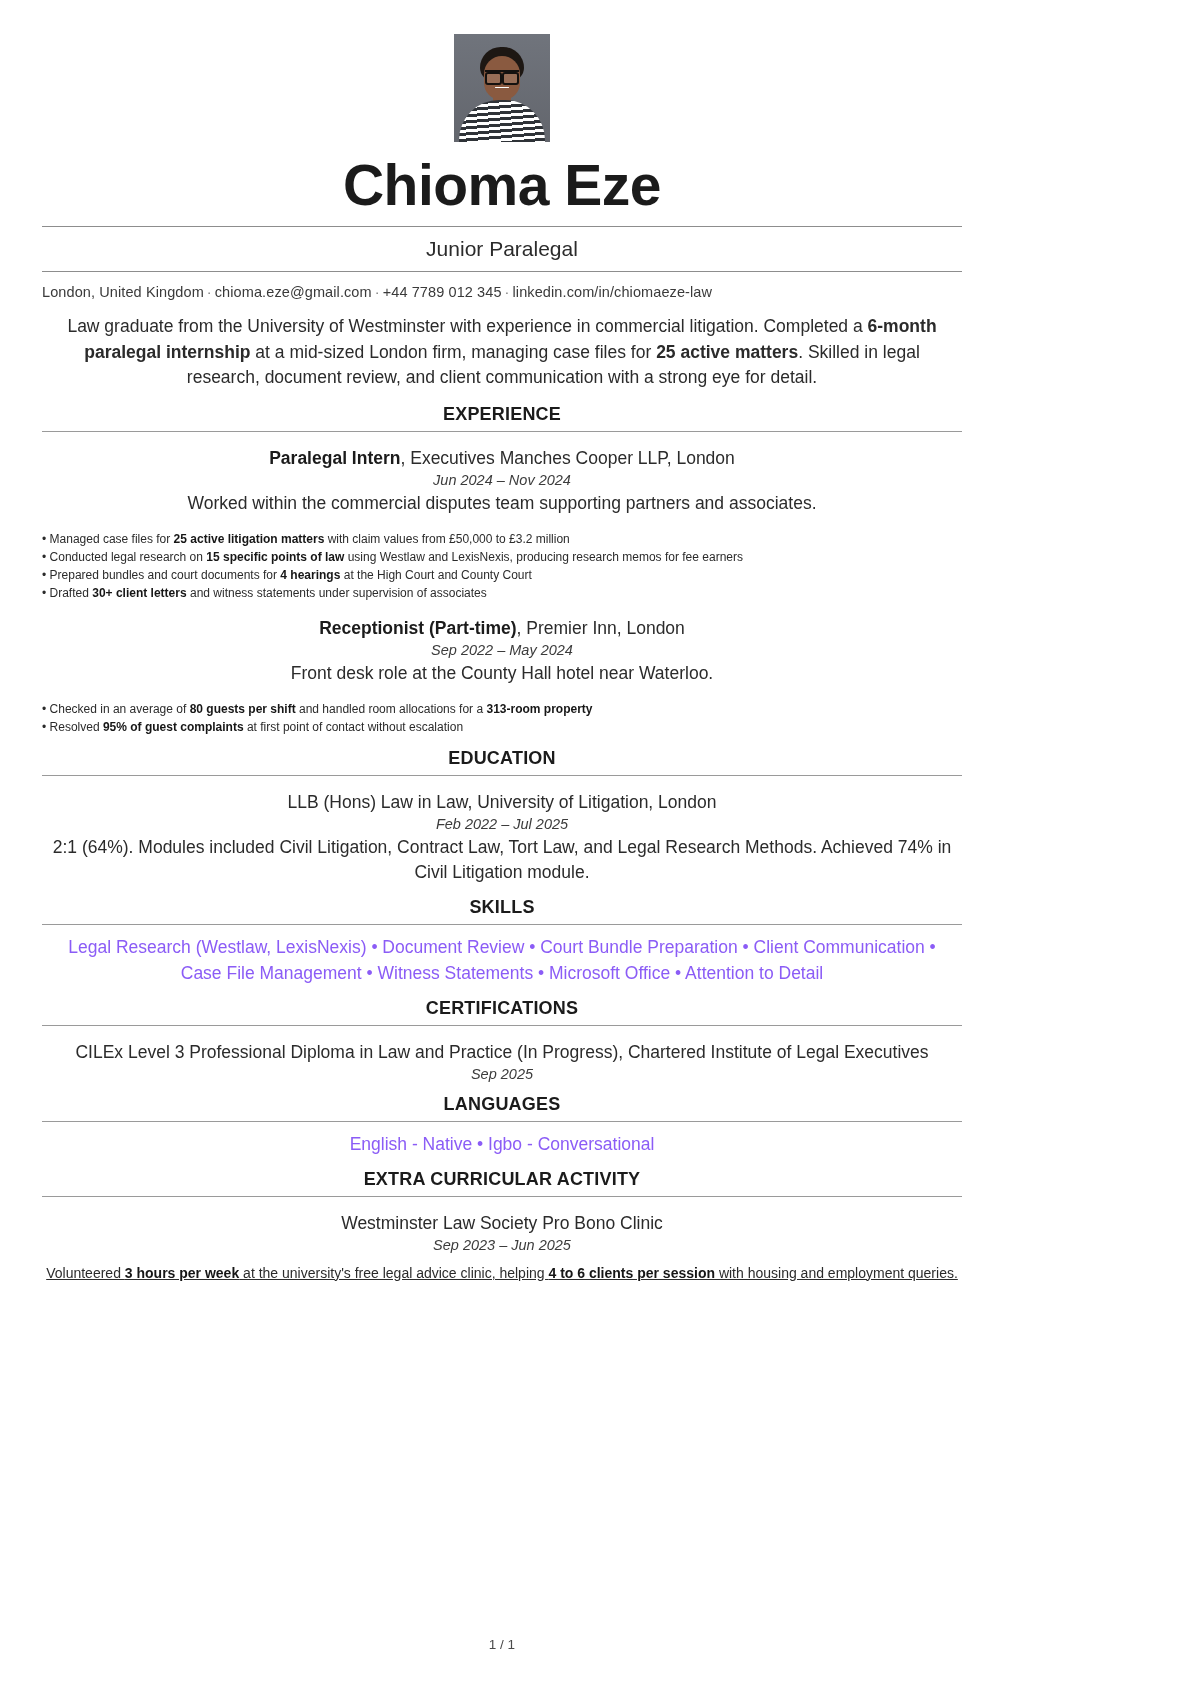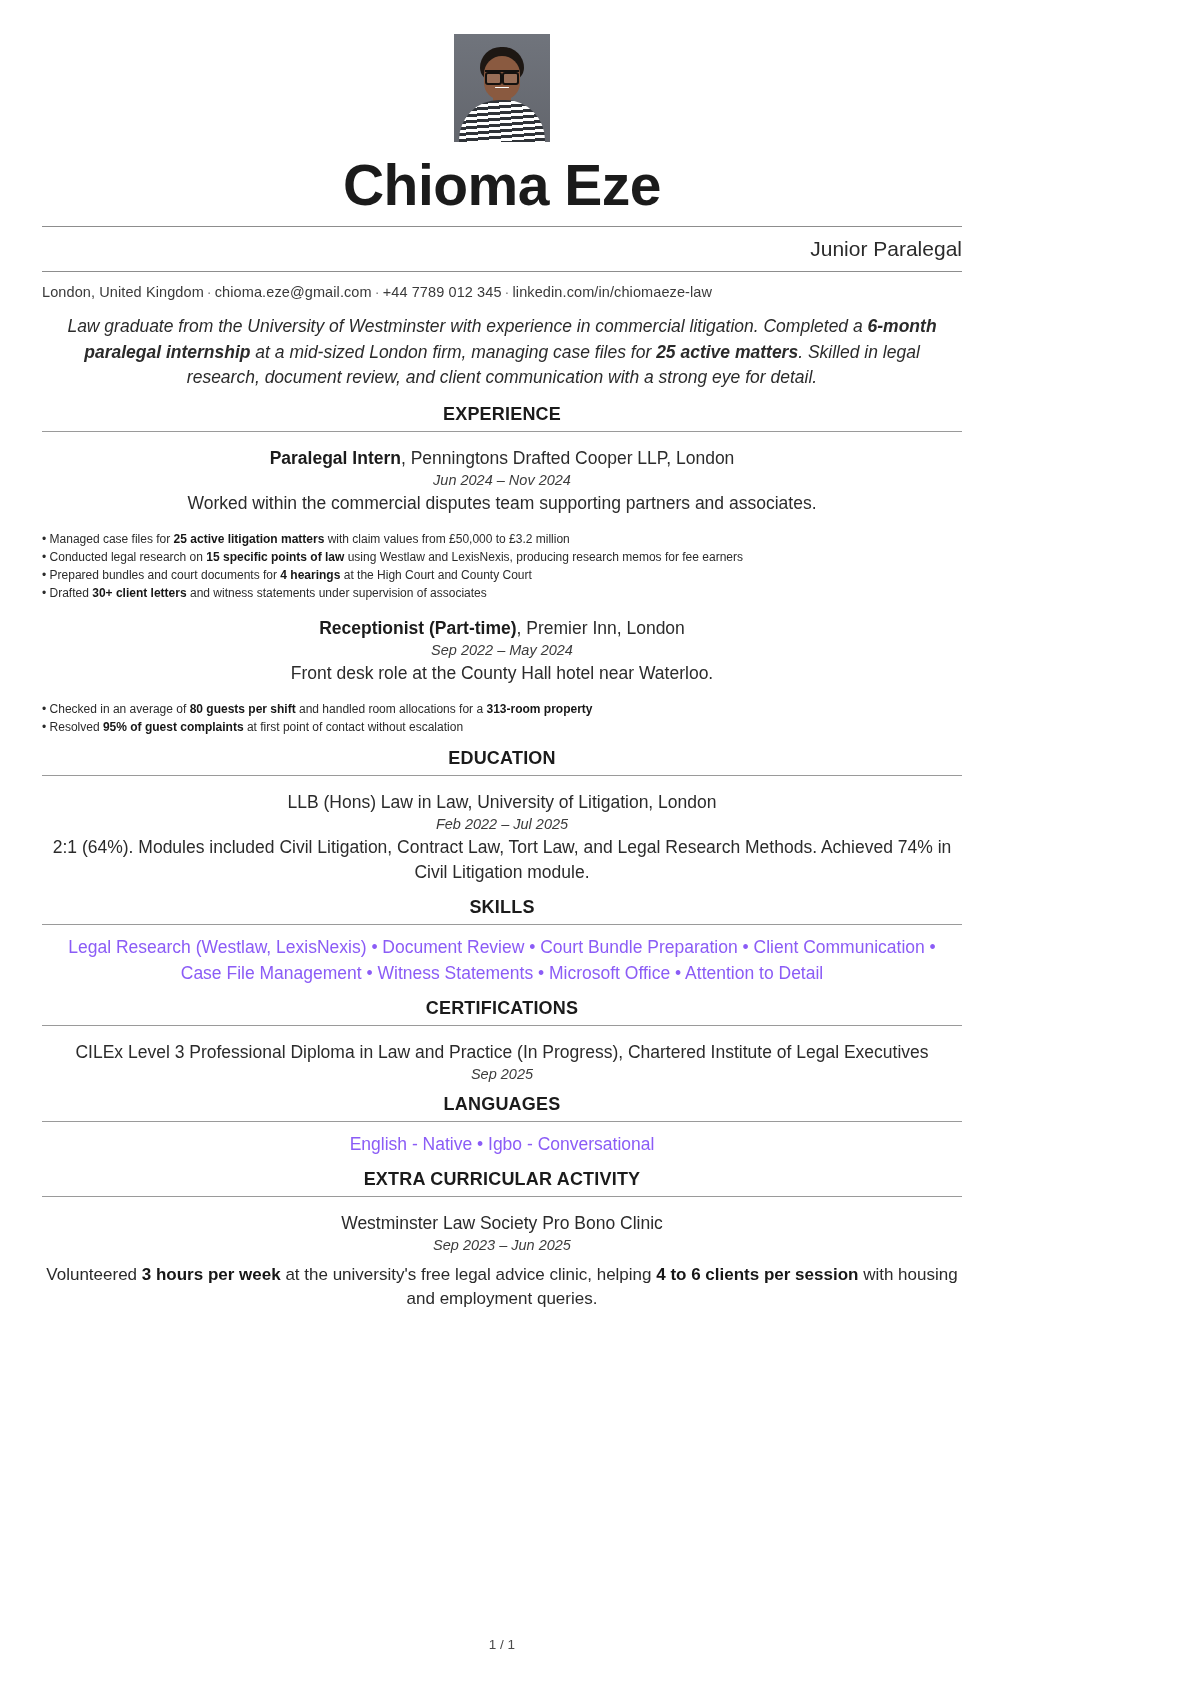--- a/index.html
+++ b/index.html
@@ -117,21 +117,21 @@
   .rule {
     height: 0;
     border-top: 1.4px solid #8d8d8d;
   }
   .rule-thin {
     height: 0;
     border-top: 1.1px solid #9a9a9a;
   }
 
   .headline {
-    text-align: right;
+    text-align: center;
     font-size: 21px;
     line-height: 1.5;
     color: #2b2b2b;
     padding: 6px 0 7px 0;
     font-weight: 400;
   }
 
   .contact {
     font-size: 14.5px;
     color: #3a3a3a;
@@ -142,21 +142,20 @@
     color: #7c7c7c;
     padding: 0 3px;
   }
 
   .summary {
     text-align: center;
     font-size: 17.5px;
     line-height: 1.45;
     color: #2b2b2b;
     padding: 10px 6px 2px 6px;
-    font-style: italic;
   }
 
   
   .section-title {
     text-align: center;
     font-size: 18px;
     font-weight: 700;
     letter-spacing: 0.2px;
     color: #1b1b1b;
     margin-top: 12px;
@@ -191,24 +190,25 @@
   .bullets { margin-top: 14px; }
   .bullet {
     font-size: 12px;
     line-height: 1.5;
     color: #2b2b2b;
   }
   .bullet b { font-weight: 700; color: #161616; }
 
   .body-line {
     text-align: center;
-    font-size: 17px;
+    font-size: 14px;
     line-height: 1.45;
     color: #2b2b2b;
     margin-top: 10px;
+    text-decoration: underline;
   }
   .body-line b { font-weight: 700; color: #161616; }
 
   .inline-list {
     text-align: center;
     font-size: 17.5px;
     line-height: 1.45;
     color: #8b5cf6;
     margin-top: 10px;
     padding: 0 4px;
@@ -249,21 +249,21 @@
 
   <div class="contact">
     <span>London, United Kingdom</span><span class="sep">·</span><span>chioma.eze@gmail.com</span><span class="sep">·</span><span>+44 7789 012 345</span><span class="sep">·</span><span>linkedin.com/in/chiomaeze-law</span>
   </div>
 
   <div class="summary"><span>Law graduate from the University of Westminster with experience in commercial litigation. Completed a </span><b>6-month paralegal internship</b><span> at a mid-sized London firm, managing case files for </span><b>25 active matters</b><span>. Skilled in legal research, document review, and client communication with a strong eye for detail.</span></div>
 
   <div id="sections-root">
       <div class="section-title">EXPERIENCE</div>
       <div class="rule-thin"></div>
-      <div class="entry-title"><b>Paralegal Intern</b><span>, Penningtons Drafted Cooper LLP, London</span></div>
+      <div class="entry-title"><b>Paralegal Intern</b><span>, Executives Manches Cooper LLP, London</span></div>
       <div class="entry-dates">Jun 2024 – Nov 2024</div>
       <div class="entry-desc">Worked within the commercial disputes team supporting partners and associates.</div>
       <div class="bullets">
         <div class="bullet"><span>• Managed case files for </span><b>25 active litigation matters</b><span> with claim values from £50,000 to £3.2 million</span></div>
         <div class="bullet"><span>• Conducted legal research on </span><b>15 specific points of law</b><span> using Westlaw and LexisNexis, producing research memos for fee earners</span></div>
         <div class="bullet"><span>• Prepared bundles and court documents for </span><b>4 hearings</b><span> at the High Court and County Court</span></div>
         <div class="bullet"><span>• Drafted </span><b>30+ client letters</b><span> and witness statements under supervision of associates</span></div>
       </div>
       <div class="entry-title"><b>Receptionist (Part-time)</b><span>, Premier Inn, London</span></div>
       <div class="entry-dates">Sep 2022 – May 2024</div>

